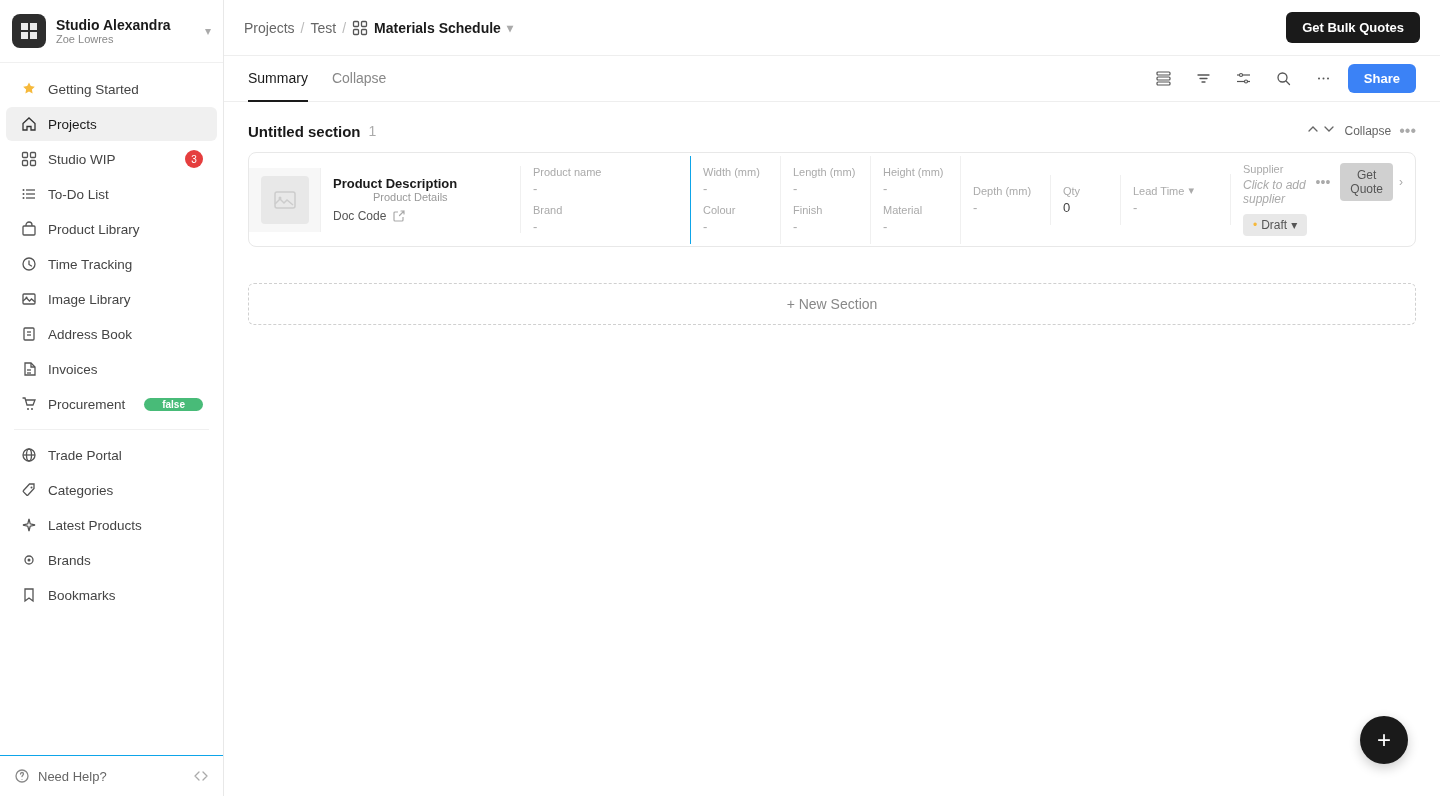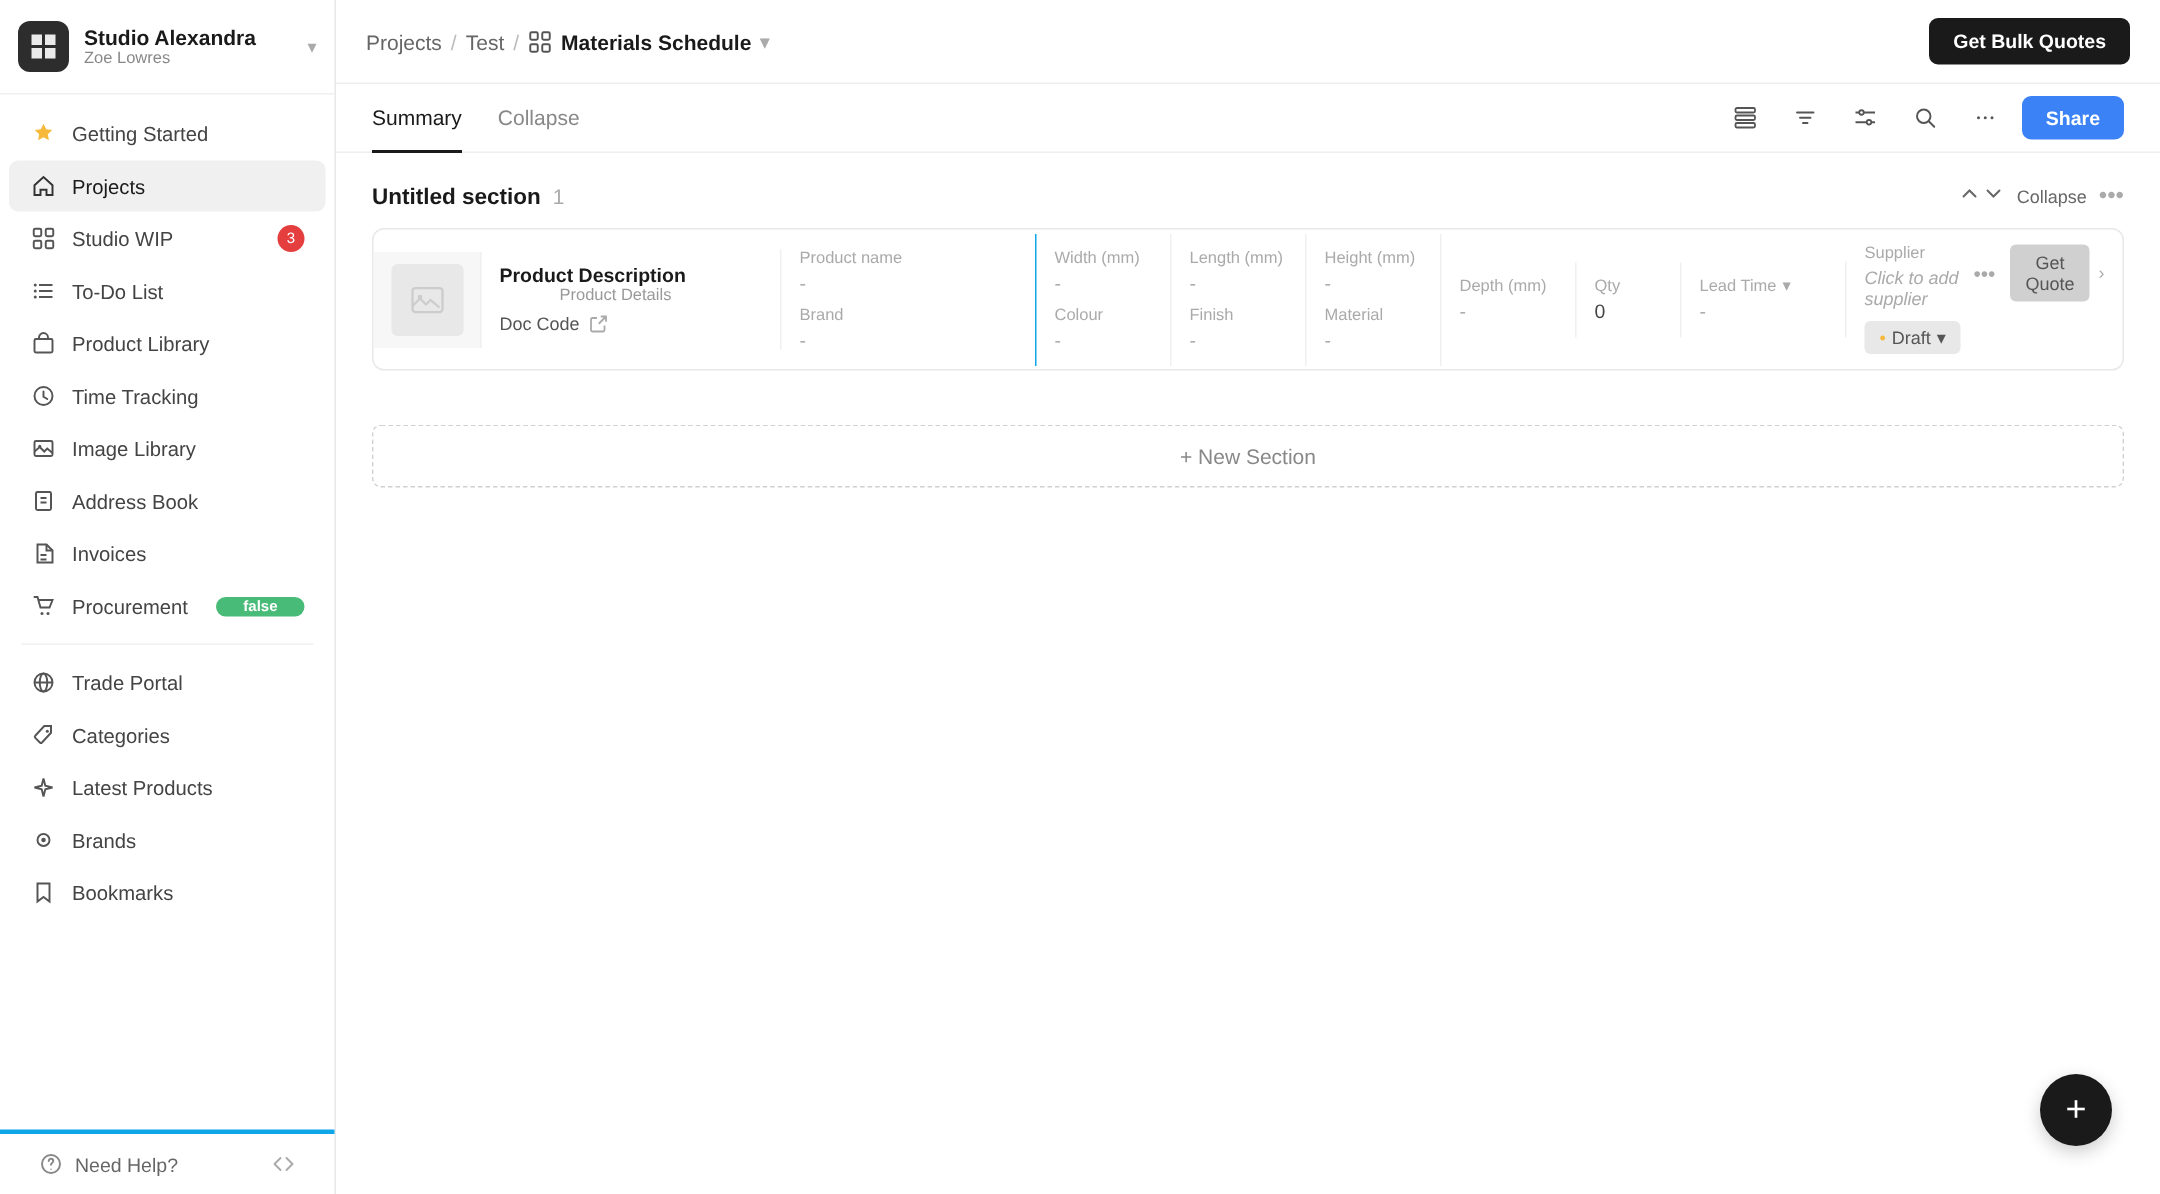--- a/index.html
+++ b/index.html
@@ -72,22 +72,22 @@
       color: white;
       border-radius: 10px;
       padding: 1px 18px;
       font-size: 10px;
       margin-left: auto;
       font-weight: 600;
     }
     .sidebar-divider { height: 1px; background: #f0f0f0; margin: 8px 14px; }
 
     .sidebar-footer {
-      padding: 12px 26px;
-      border-top: 3px solid #0ea5e9;
+      padding: 12px 14px;
+      border-top: 1px solid #0ea5e9;
       display: flex;
       align-items: center;
       justify-content: space-between;
     }
     .sidebar-help { display: flex; align-items: center; gap: 8px; font-size: 13px; color: #666; cursor: pointer; }
     .collapse-btn { color: #aaa; cursor: pointer; font-size: 14px; }
 
     
     .main { flex: 1; display: flex; flex-direction: column; height: 100%; overflow: hidden; }
 

